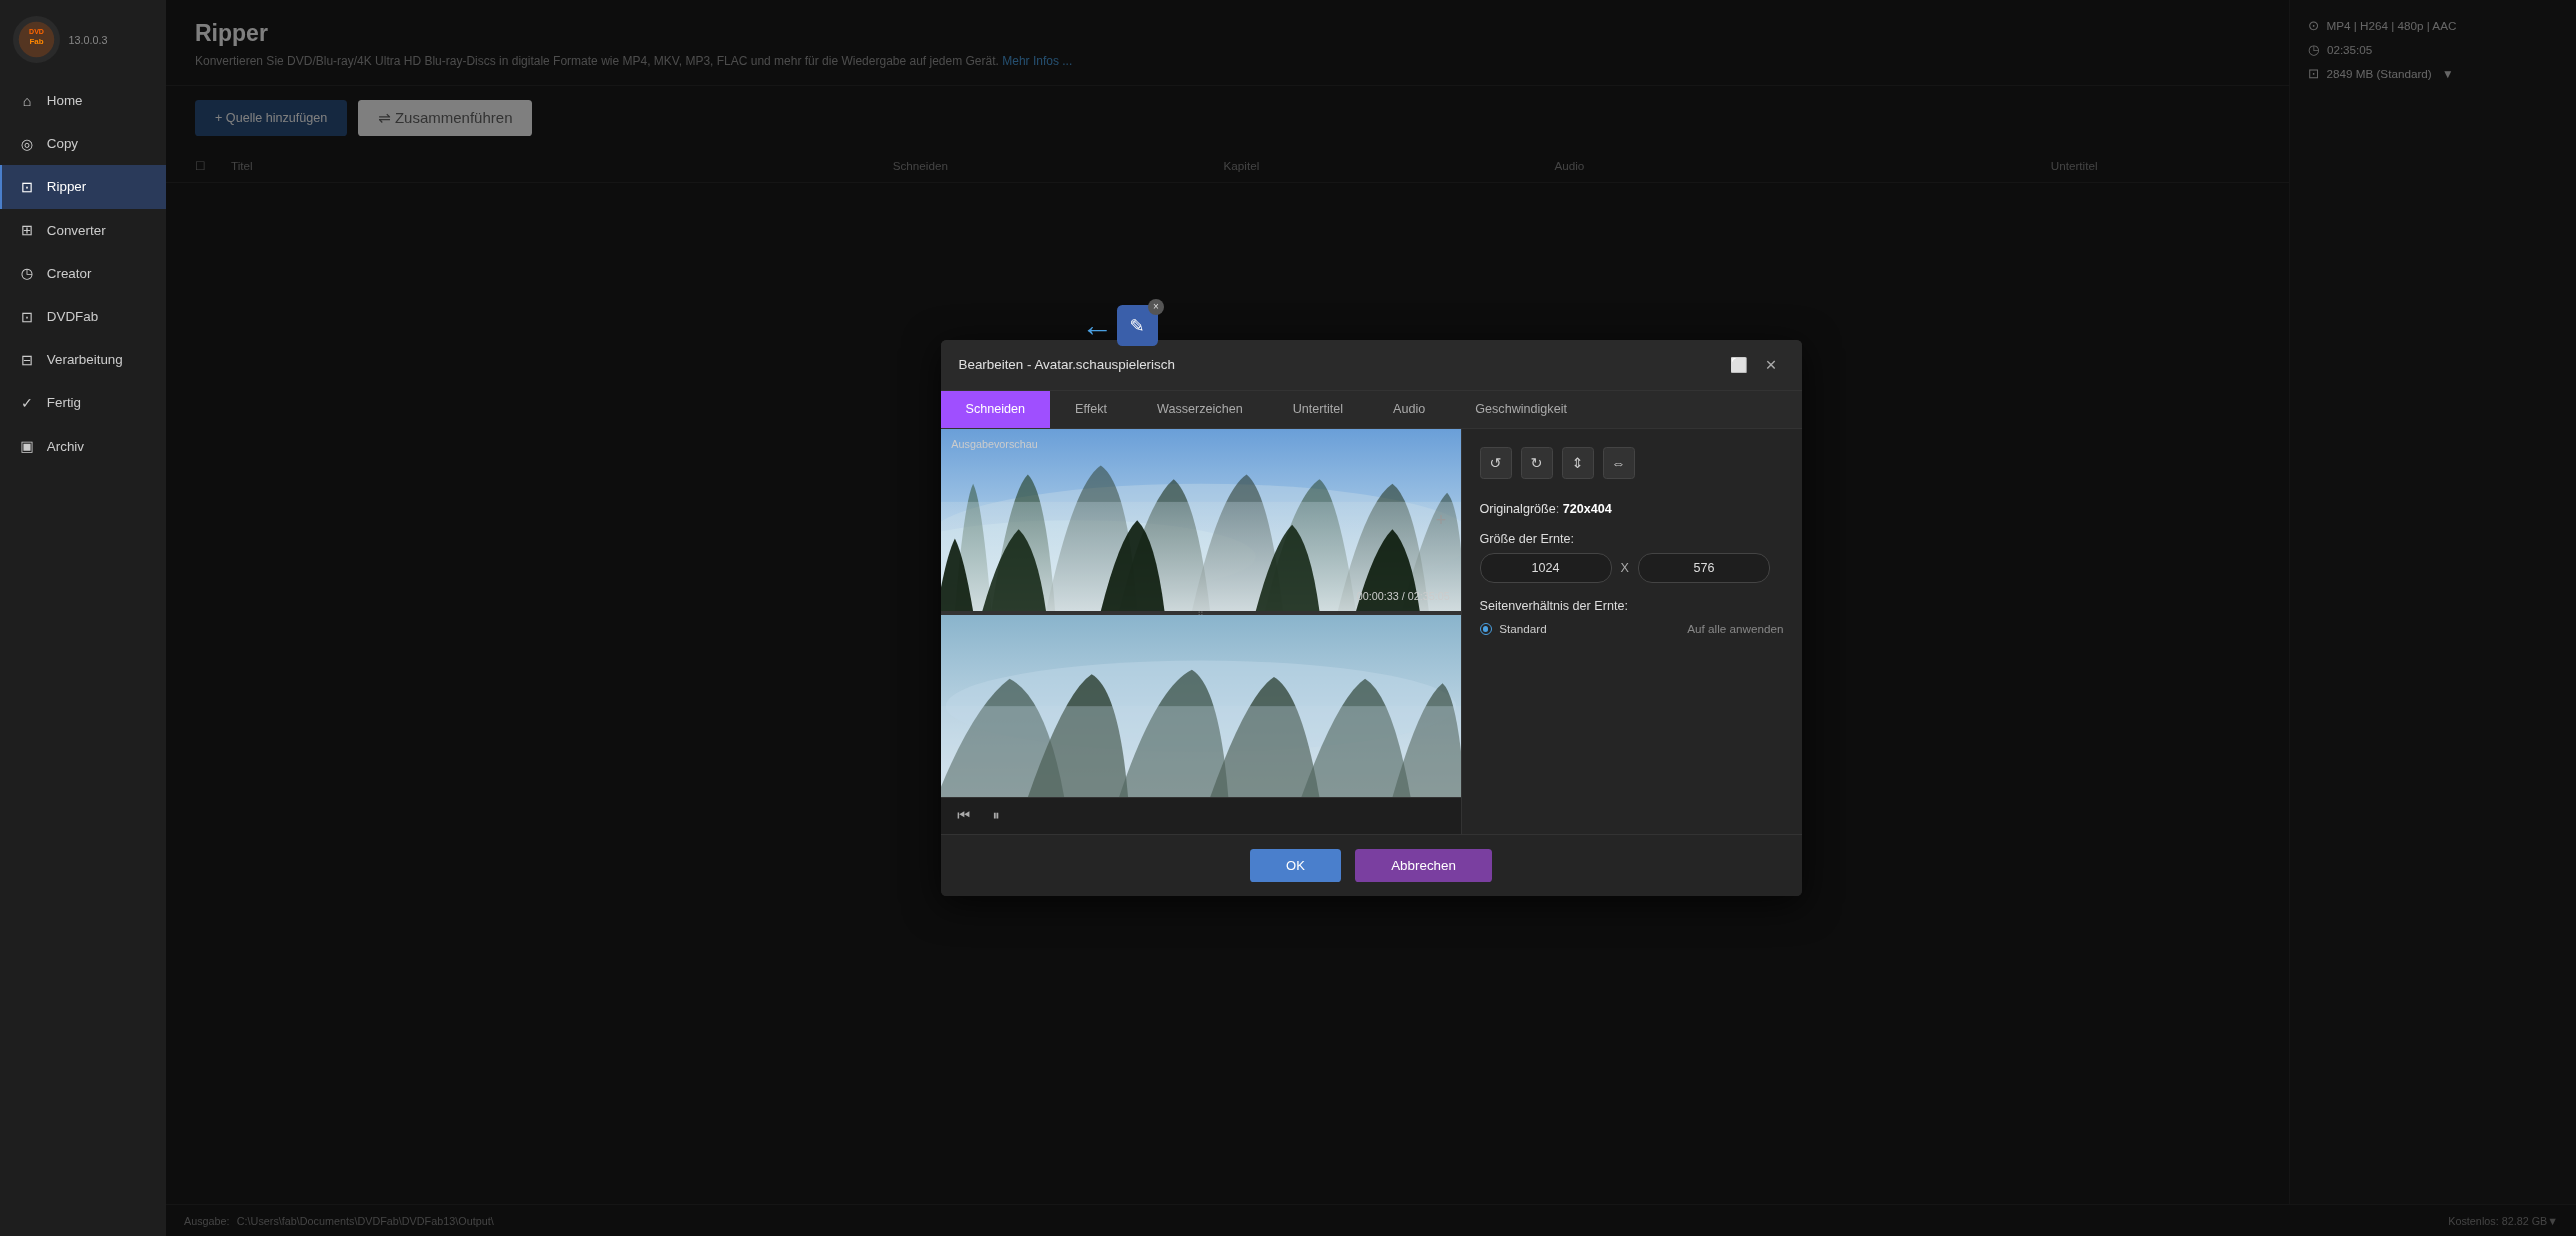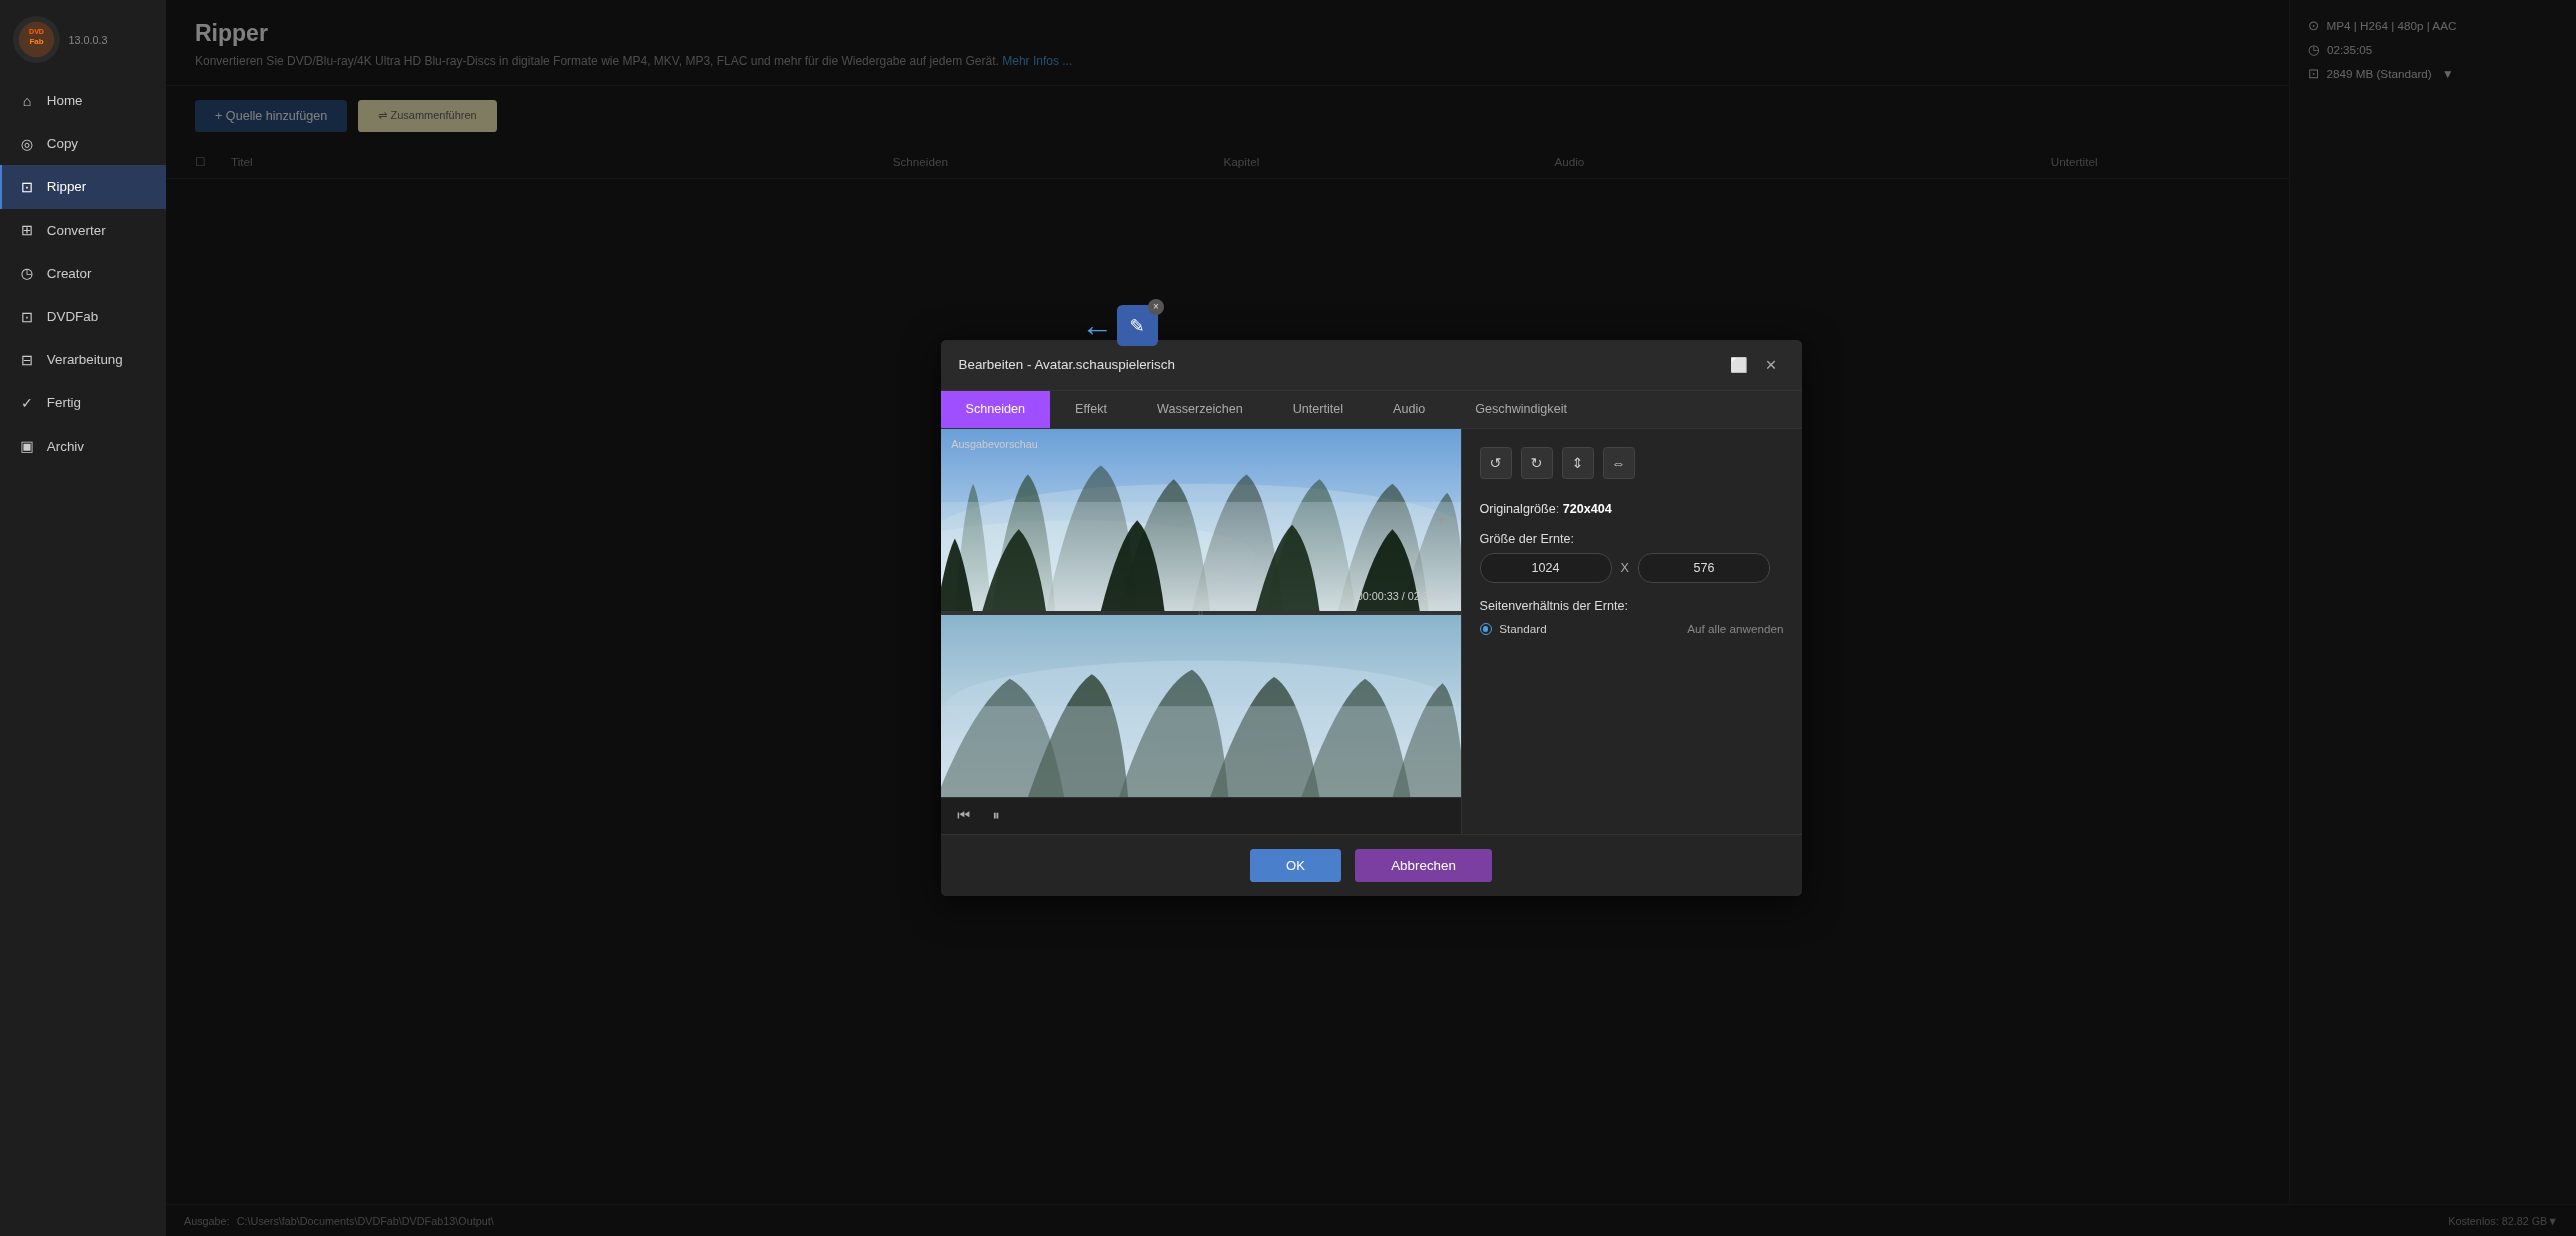--- a/index.html
+++ b/index.html
@@ -110,26 +110,26 @@
       border: none;
       padding: 9px 20px;
       border-radius: 3.6px;
       font-size: 12.6px;
       cursor: pointer;
       display: flex;
       align-items: center;
       gap: 7.2px;
     }
     .btn-start {
-      background: #fef9c3;
+      background: #ffffff;
       color: #666;
       border: none;
       padding: 9px 20px;
       border-radius: 3.6px;
-      font-size: 11px;
+      font-size: 15px;
       cursor: pointer;
       display: flex;
       align-items: center;
       gap: 7.2px;
     }
 
     .table-header {
       display: flex;
       padding: 9px 29px;
       border-bottom: 0.9px solid #2a2a2a;

